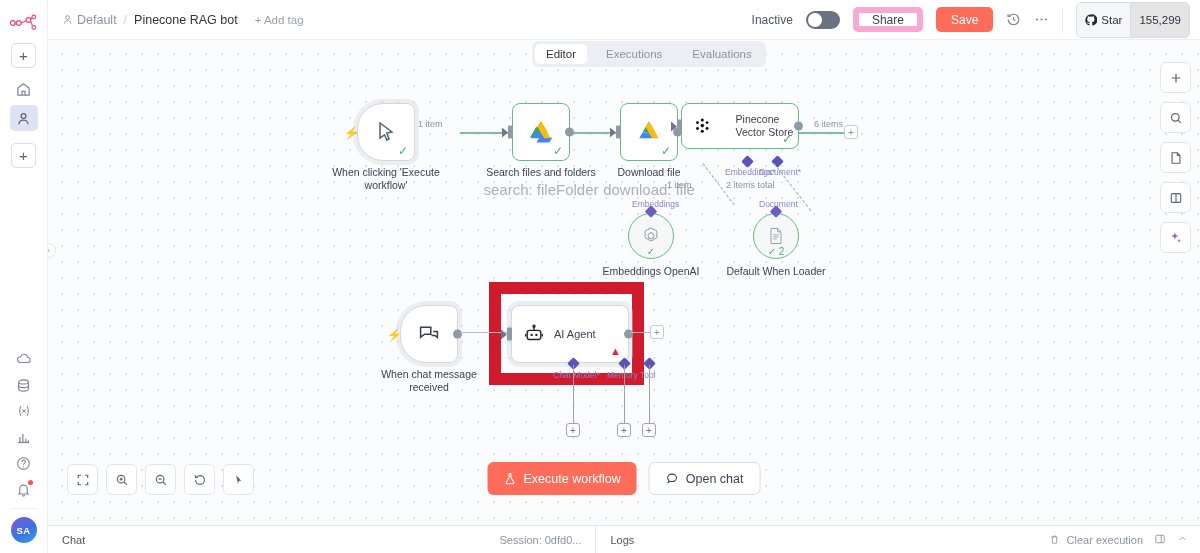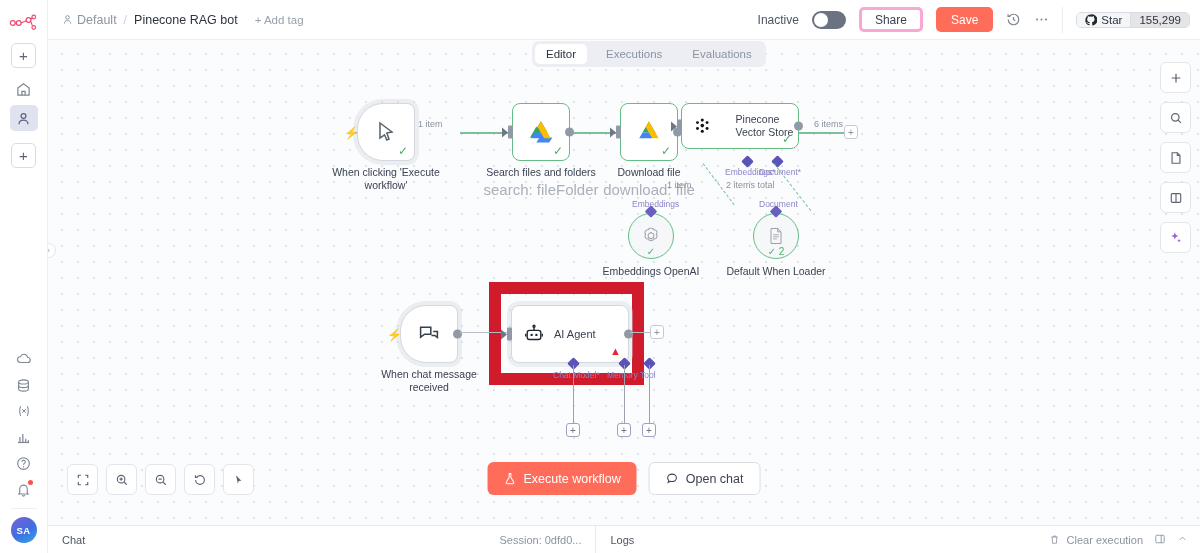--- a/index.html
+++ b/index.html
@@ -58,33 +58,33 @@
   .inactive-lbl { font-size: 12px; color: #4b5563; }
   .toggle {
     width: 34px; height: 18px; border-radius: 9px; background: #6b7280;
     position: relative; cursor: pointer;
   }
   .toggle .knob {
     position: absolute; left: 2px; top: 2px; width: 14px; height: 14px;
     border-radius: 50%; background: #fff;
   }
   .btn-share {
-    height: 25px; padding: 0 13px; border: 3px solid #f9a8d4; border-radius: 5px;
+    height: 25px; padding: 0 13px; border: 6px solid #f9a8d4; border-radius: 5px;
     background: #fff; font-size: 12px; color: #3b4252; cursor: pointer;
     font-family: inherit;
   }
   .btn-save {
     height: 25px; padding: 0 15px; border: 0; border-radius: 5px;
     background: #ff6d5a; color: #fff; font-size: 12px; cursor: pointer;
     font-family: inherit;
   }
   .hdr-ico { color: #7d8694; cursor: pointer; display: flex; align-items: center; }
   .gh-sep { width: 1px; height: 26px; background: #e9ecf1; }
   .gh {
-    display: flex; align-items: center; height: 16px;
+    display: flex; align-items: center; height: 36px;
     border: 1px solid #d9dde3; border-radius: 5px; overflow: hidden;
   }
   .gh-star {
     display: flex; align-items: center; gap: 4px; padding: 0 8px;
     height: 100%; background: #f4f6f8; font-size: 11.5px; color: #2d3440;
     cursor: pointer;
   }
   .gh-cnt {
     padding: 0 8px; height: 100%; display: flex; align-items: center;
     font-size: 11.5px; color: #2d3440; background: #e5e5e5;

